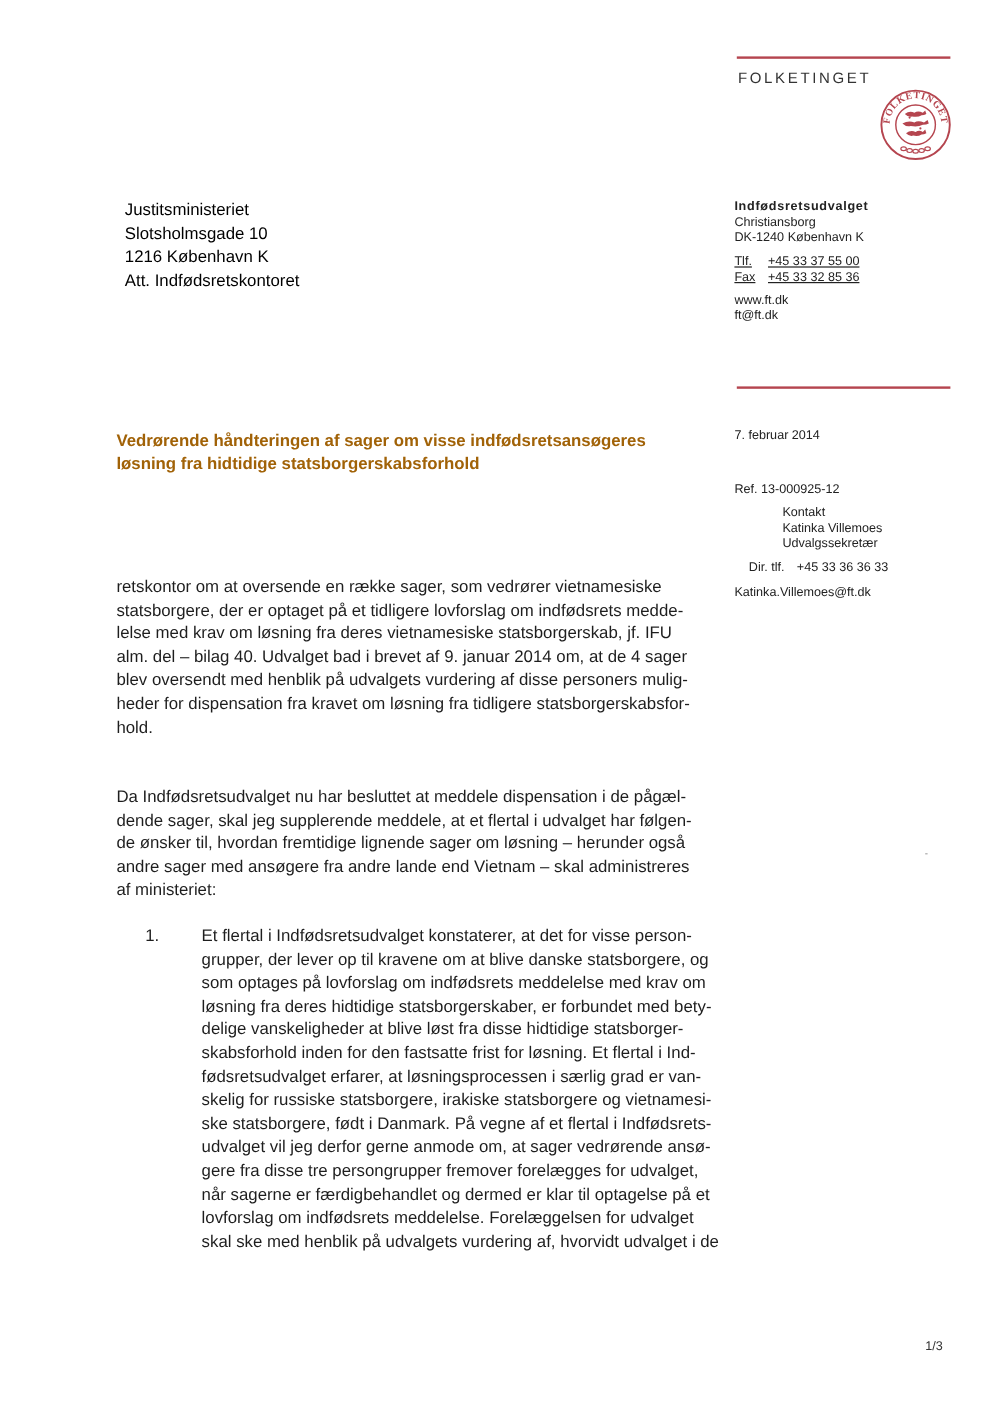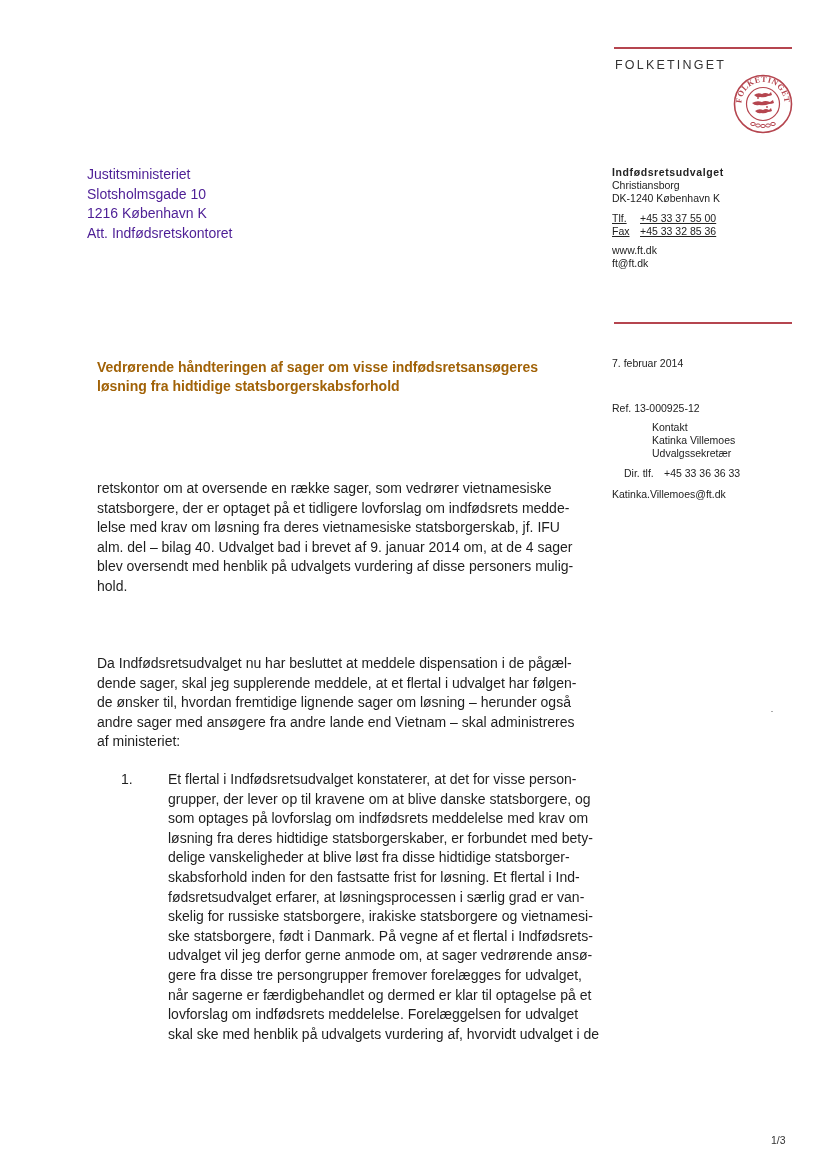--- a/index.html
+++ b/index.html
@@ -5,21 +5,21 @@
   html, body { margin: 0; padding: 0; background: #ffffff; }
   body {
     width: 825px; height: 1168px; position: relative; overflow: hidden;
     font-family: "Liberation Sans", sans-serif; color: #1a1a1a;
   }
   .abs { position: absolute; }
   .red-rule { position: absolute; height: 2px; background: #b5454f; }
   .brand { left: 615px; top: 58px; font-size: 12.5px; letter-spacing: 2.2px; color: #333; }
   .seal { left: 733px; top: 74px; width: 60px; height: 60px; }
 
-  .recipient { left: 87px; top: 165px; font-size: 14px; line-height: 19.5px; color: #4c1d95; }
+  .recipient { left: 104px; top: 165px; font-size: 14px; line-height: 19.5px; color: #000000; }
   .recipient div { white-space: nowrap; }
 
   .sender { left: 612px; top: 166px; font-size: 10.5px; line-height: 13.2px; color: #222; }
   .sender .org { font-weight: bold; letter-spacing: 0.6px; font-size: 10.5px; }
   .sender .gap { height: 6px; }
   .sender .row { display: flex; text-decoration: underline; }
   .sender .row .k { width: 28px; }
 
   .side { left: 612px; top: 357px; font-size: 10.5px; line-height: 13.2px; color: #222; }
   .side .block { position: absolute; left: 0; white-space: nowrap; }
@@ -32,21 +32,21 @@
   .para { left: 97px; font-size: 14px; line-height: 19.6px; color: #1e1e1e; }
   .para div { white-space: nowrap; }
   .p1 { top: 479px; }
   .p2 { top: 654px; }
 
   .list { left: 97px; top: 770px; font-size: 14px; line-height: 19.6px; color: #1e1e1e; }
   .list .num { position: absolute; left: 24px; top: 0; }
   .list .body { position: absolute; left: 49px; top: 0; margin-left: 22px; }
   .list .body div { white-space: nowrap; }
 
-  .pageno { left: 771px; top: 1116px; font-size: 10.5px; color: #333; margin-top: 18px; }
+  .pageno { left: 771px; top: 1116px; font-size: 10.5px; color: #333; }
   .speck { left: 771px; top: 711px; width: 2px; height: 1px; background: #aaa; }
 </style>
 </head>
 <body>
 
 <div class="red-rule" style="left:614px; top:47px; width:178px;"></div>
 <div class="abs brand">FOLKETINGET</div>
 
 <div class="abs seal">
   <svg width="60" height="60" viewBox="0 0 60 60">
@@ -121,20 +121,21 @@
   <div>Vedrørende håndteringen af sager om visse indfødsretsansøgeres</div>
   <div>løsning fra hidtidige statsborgerskabsforhold</div>
 </div>
 
 <div class="abs para p1">
   <div>retskontor om at oversende en række sager, som vedrører vietnamesiske</div>
   <div>statsborgere, der er optaget på et tidligere lovforslag om indfødsrets medde-</div>
   <div>lelse med krav om løsning fra deres vietnamesiske statsborgerskab, jf. IFU</div>
   <div>alm. del – bilag 40. Udvalget bad i brevet af 9. januar 2014 om, at de 4 sager</div>
   <div>blev oversendt med henblik på udvalgets vurdering af disse personers mulig-</div>
+  <div>heder for dispensation fra kravet om løsning fra tidligere statsborgerskabsfor-</div>
   <div>hold.</div>
 </div>
 
 <div class="abs para p2">
   <div>Da Indfødsretsudvalget nu har besluttet at meddele dispensation i de pågæl-</div>
   <div>dende sager, skal jeg supplerende meddele, at et flertal i udvalget har følgen-</div>
   <div>de ønsker til, hvordan fremtidige lignende sager om løsning – herunder også</div>
   <div>andre sager med ansøgere fra andre lande end Vietnam – skal administreres</div>
   <div>af ministeriet:</div>
 </div>

